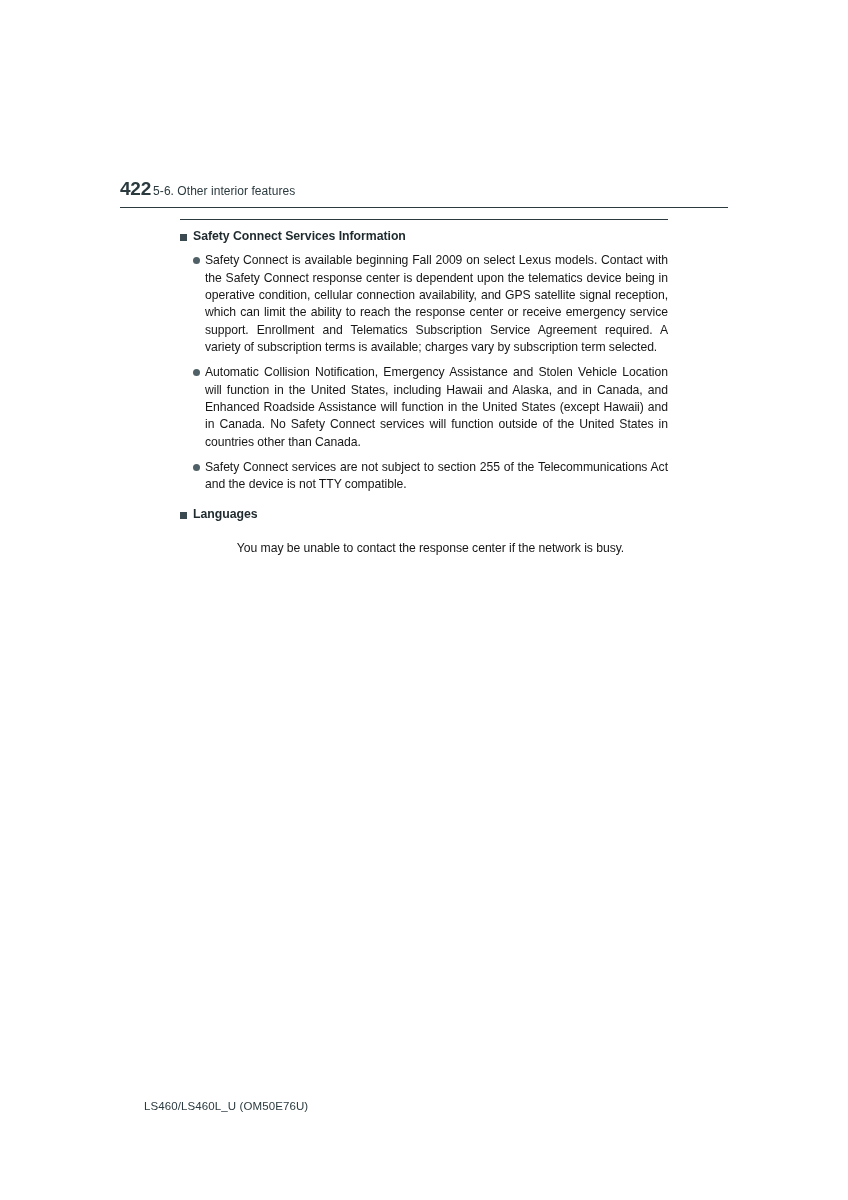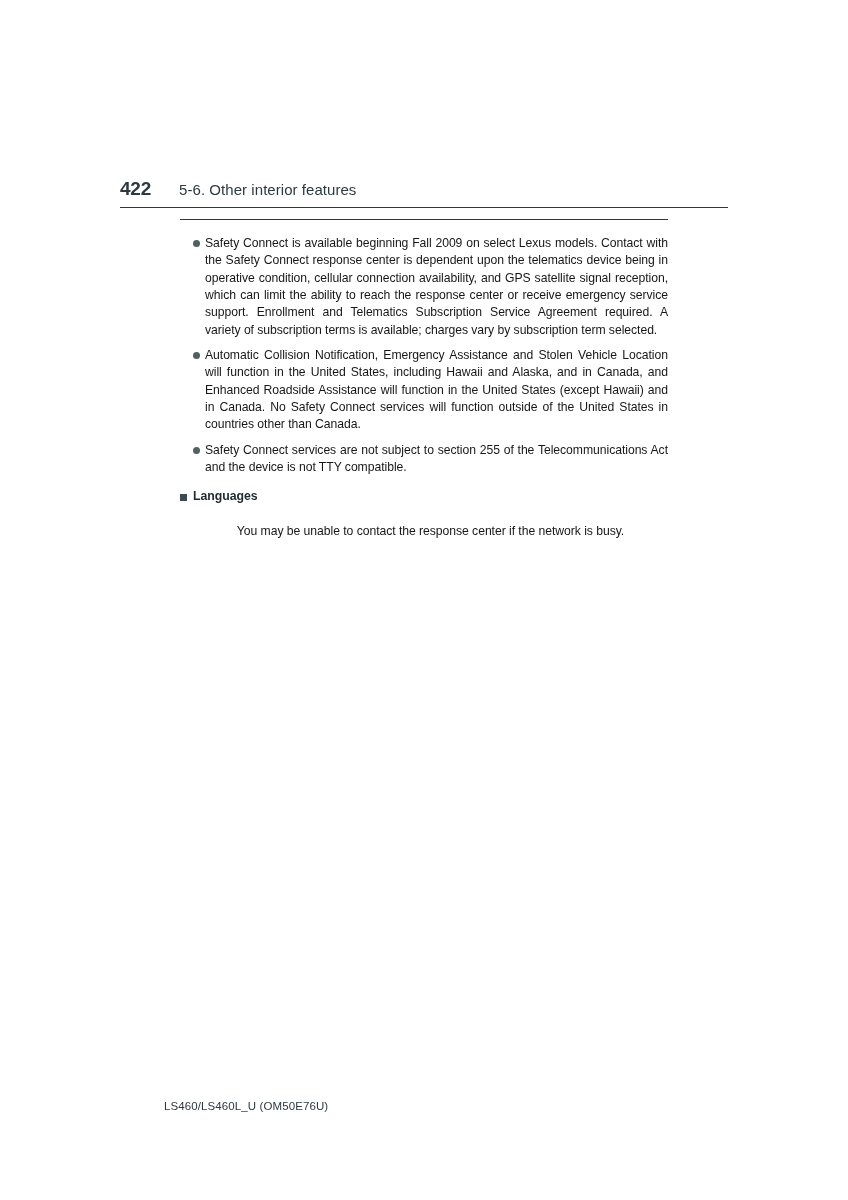--- a/index.html
+++ b/index.html
@@ -29,23 +29,23 @@
     display: flex;
     align-items: baseline;
   }
   .page-number {
     font-size: 19px;
     font-weight: bold;
     color: #2b3a3f;
     letter-spacing: -0.2px;
   }
   .header-title {
-    font-size: 15px;
+    font-size: 12px;
     color: #2b3a3f;
-    margin-left: 28px;
+    margin-left: 2px;
     letter-spacing: 0.05px;
   }
   .header-rule {
     position: absolute;
     left: 120px;
     top: 207px;
     width: 608px;
     height: 1px;
     background: #2b3a3f;
   }
@@ -129,21 +129,21 @@
   }
   .para.nojustify {
     text-align: center;
   }
 
   .gap-lg { height: 11px; }
 
   
   .footer {
     position: absolute;
-    left: 136px;
+    left: 116px;
     top: 1100px;
     font-size: 11.5px;
     color: #2b3a3f;
     letter-spacing: 0.1px;
     padding-left: 28px;
   }
 </style>
 </head>
 <body>
 
@@ -151,20 +151,24 @@
 
   <div class="header">
     <span class="page-number">422</span>
     <span class="header-title">5-6. Other interior features</span>
   </div>
   <div class="header-rule"></div>
   <div class="section-rule"></div>
 
   <div class="content">
 
+    <div class="h-block">
+      <span class="sq-bullet"></span>
+      <span class="h-text">Safety Connect Services Information</span>
+    </div>
 
 
     <div class="dot-item">
       <span class="dot-bullet"></span>
       <span class="dot-text">Safety Connect is available beginning Fall 2009 on select Lexus models. Contact with the Safety Connect response center is dependent upon the telematics device being in operative condition, cellular connection availability, and GPS satellite signal reception, which can limit the ability to reach the response center or receive emergency service support. Enrollment and Telematics Subscription Service Agreement required. A variety of subscription terms is available; charges vary by subscription term selected.</span>
     </div>
 
     <div class="dot-item">
       <span class="dot-bullet"></span>
       <span class="dot-text">Automatic Collision Notification, Emergency Assistance and Stolen Vehicle Location will function in the United States, including Hawaii and Alaska, and in Canada, and Enhanced Roadside Assistance will function in the United States (except Hawaii) and in Canada. No Safety Connect services will function outside of the United States in countries other than Canada.</span>

